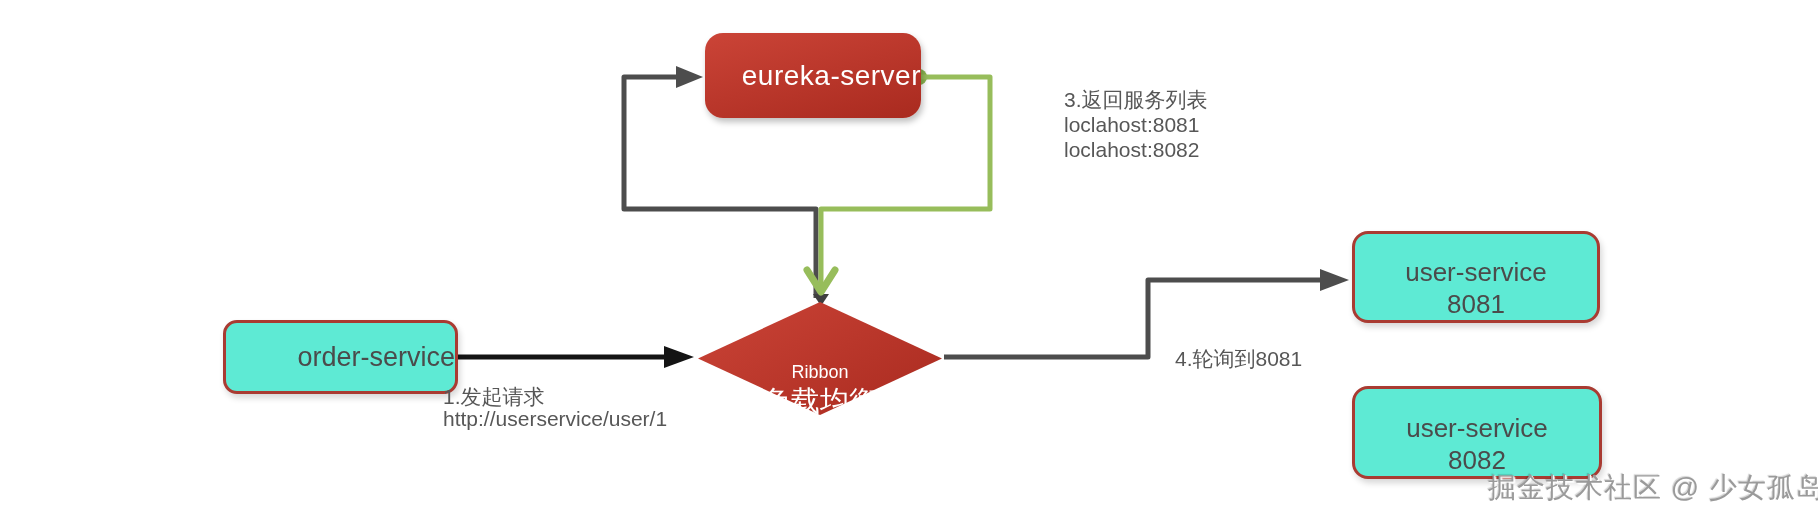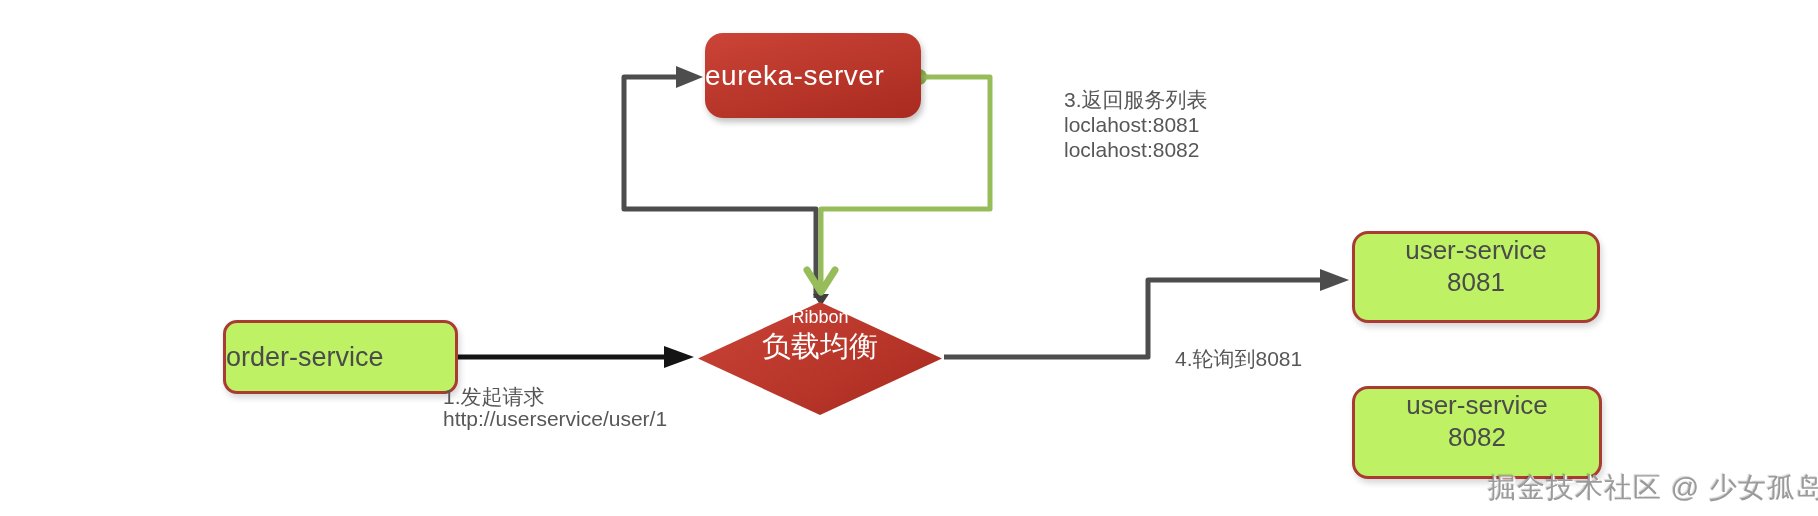--- a/index.html
+++ b/index.html
@@ -14,31 +14,31 @@
 
   .ln-gray  { stroke: var(--line_gray);  stroke-width: 5; fill: none; stroke-linejoin: round; }
   .ln-green { stroke: var(--line_green); stroke-width: 5; fill: none; stroke-linejoin: round; }
   .ln-black { stroke: var(--line_black); stroke-width: 5; fill: none; }
   .ah-gray  { fill: var(--line_gray); stroke: none; }
   .ah-black { fill: var(--line_black); stroke: none; }
   .chev { stroke: var(--line_green); stroke-width: 7; fill: none; stroke-linecap: round; stroke-linejoin: round; }
   .dot-green { fill: var(--dot_green); }
   .blob { fill: #3f3f3f; }
 
-  .node { position: absolute; display: flex; align-items: center; justify-content: flex-start;
+  .node { position: absolute; display: flex; align-items: center; justify-content: flex-end;
           text-align: center; box-sizing: border-box; }
 
   .red-node {
     background: linear-gradient(165deg, var(--red_top) 0%, var(--red_bottom) 100%);
     color: #ffffff; border-radius: 18px;
     box-shadow: 2px 4px 6px rgba(0,0,0,0.25);
     font-size: 28px; letter-spacing: 0.5px;
   }
   .white-node {
-    background: #bef264; color: var(--text_dark);
+    background: #5eead4; color: var(--text_dark);
     border: 3px solid var(--border_red); border-radius: 16px;
     box-shadow: 2px 4px 6px rgba(0,0,0,0.16);
     font-size: 27px; line-height: 32px;
   }
   .diamond {
     background: linear-gradient(150deg, var(--red_top) 0%, var(--red_bottom) 100%);
     clip-path: polygon(50% 0%, 100% 50%, 50% 100%, 0% 50%);
     color: #ffffff; flex-direction: column;
     filter: drop-shadow(2px 3px 3px rgba(0,0,0,0.22));
   }

